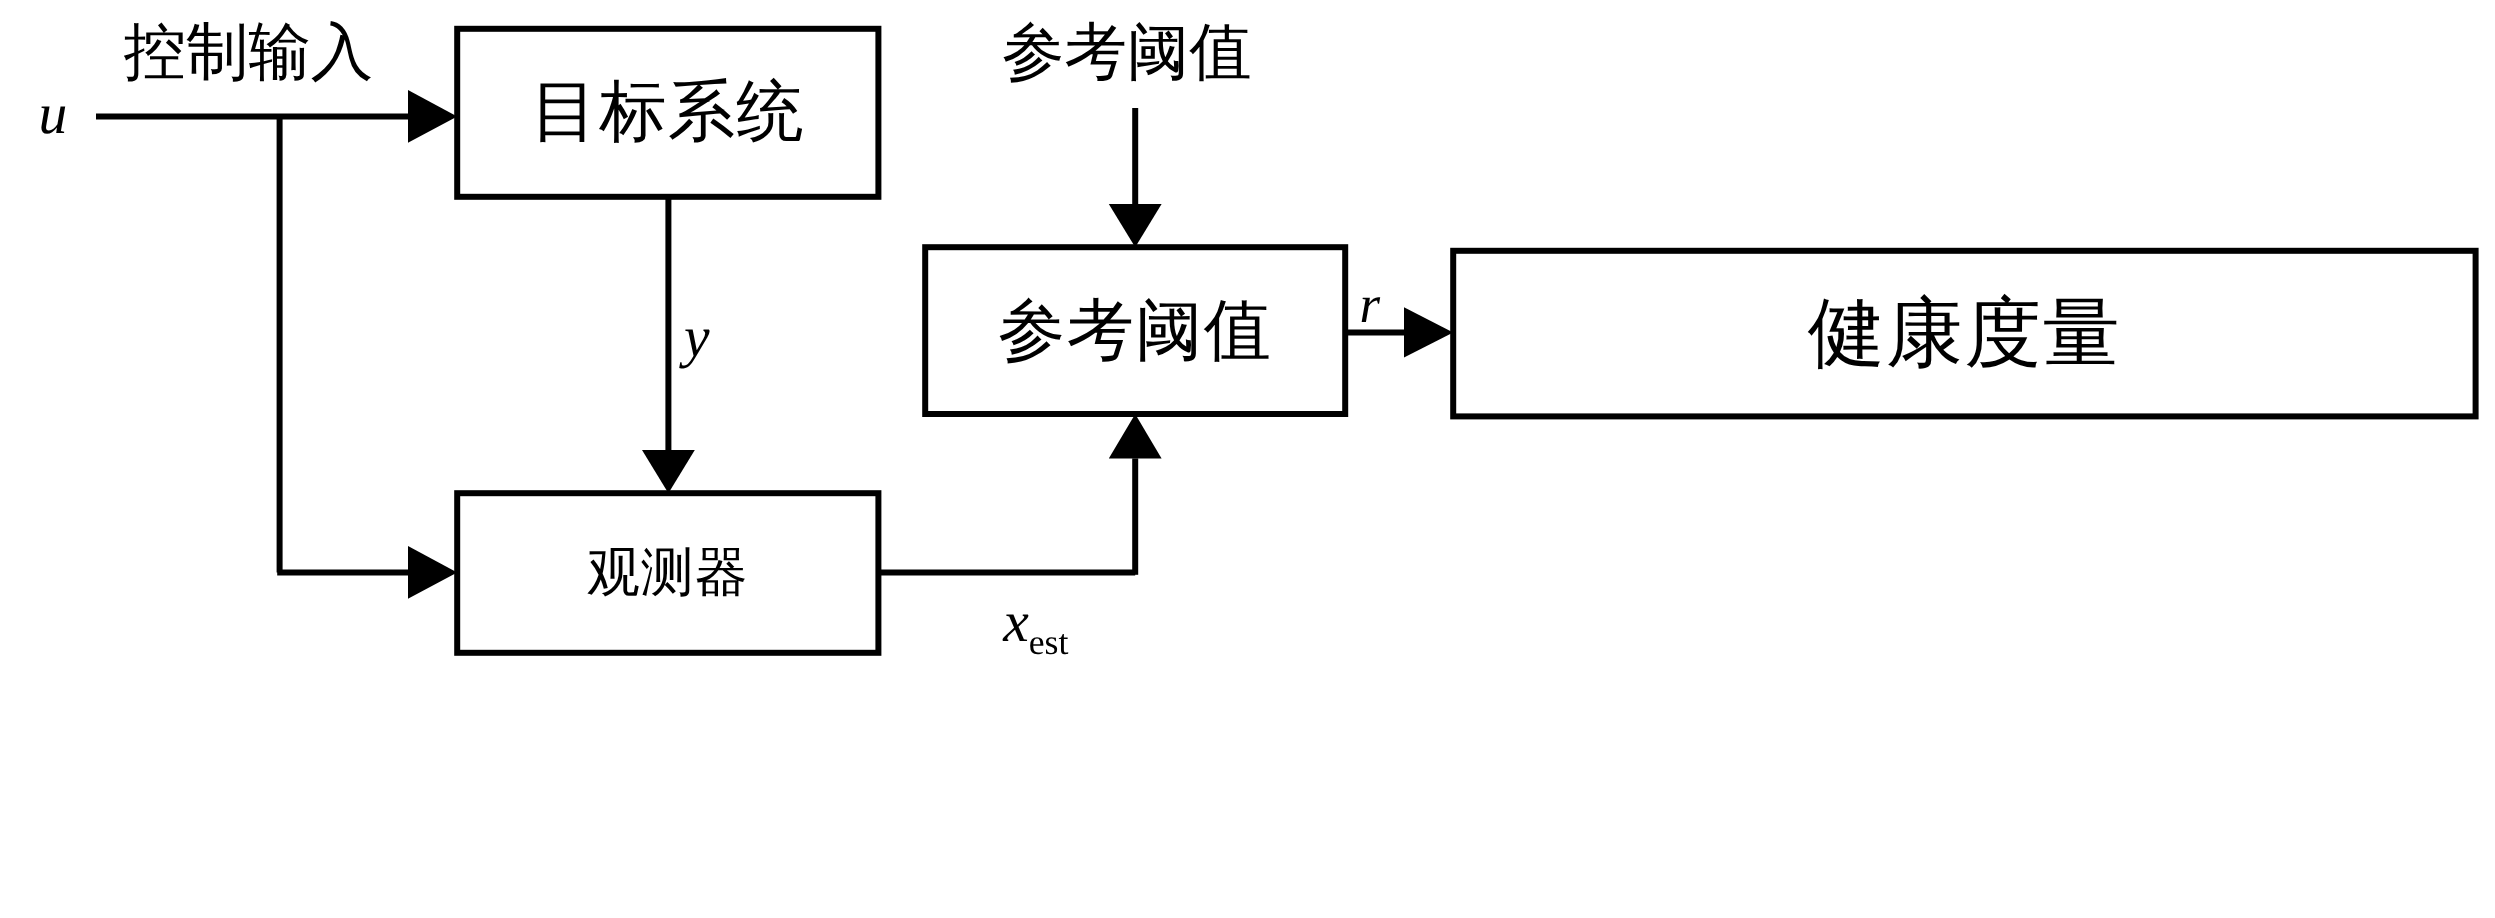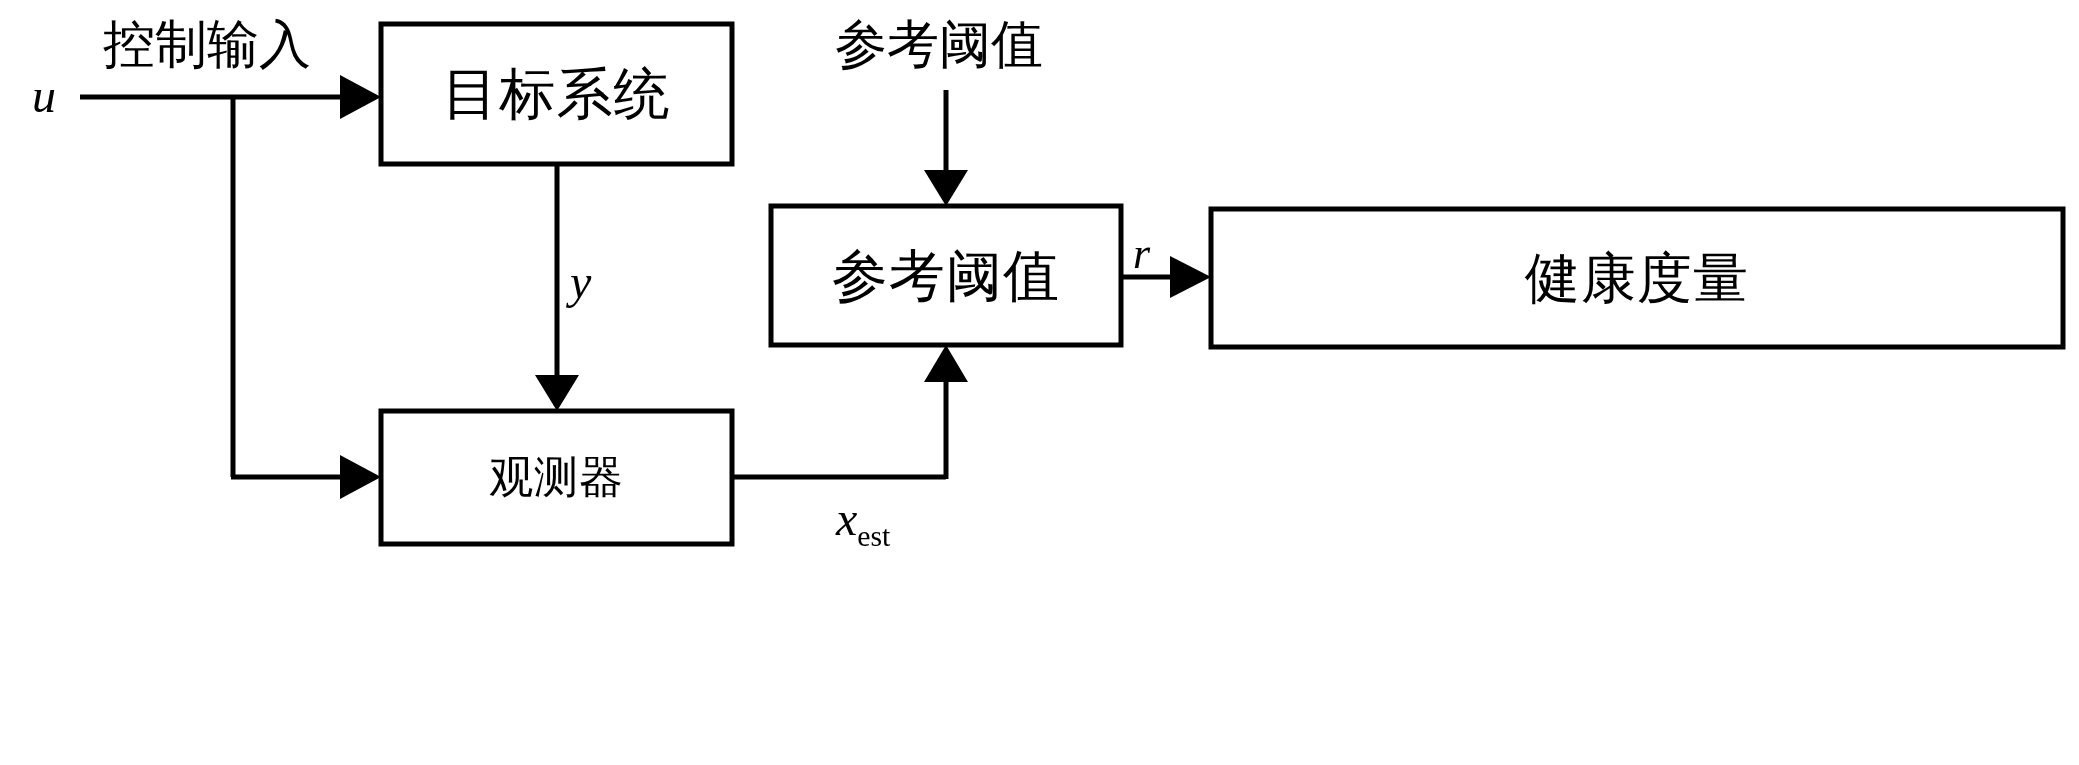--- a/index.html
+++ b/index.html
@@ -104,21 +104,21 @@
     <polygon class="arrowhead" points="1170,256 1211,277 1170,298"></polygon>
 
   </svg>
 
   <div class="blk-label" style="left:381px; top:24px; width:351px; height:140px; font-size:56px;">目标系统</div>
 
   <div class="blk-label" style="left:381px; top:411px; width:351px; height:133px; font-size:44px;">观测器</div>
 
   <div class="blk-label" style="left:771px; top:206px; width:350px; height:139px; font-size:56px;">参考阈值</div>
 
-  <div class="blk-label" style="left:1211px; top:209px; width:852px; height:138px; font-size:55px;">健康度量</div>
+  <div class="blk-label" style="left:1211px; top:209px; width:852px; height:138px; font-size:64px;">健康度量</div>
 
   <div class="free-label" style="left:103px; top:19px; font-size:52px;">控制输入</div>
 
   <div class="free-label" style="left:835px; top:19px; font-size:52px;text-align:right;">参考阈值</div>
 
   <div class="sig-label" style="left:32px; top:72px; font-size:48px;">u</div>
 
   <div class="sig-label" style="left:570px; top:258px; font-size:48px;">y</div>
 
   <div class="sig-label" style="left:1133px; top:232px; font-size:44px;">r</div>

